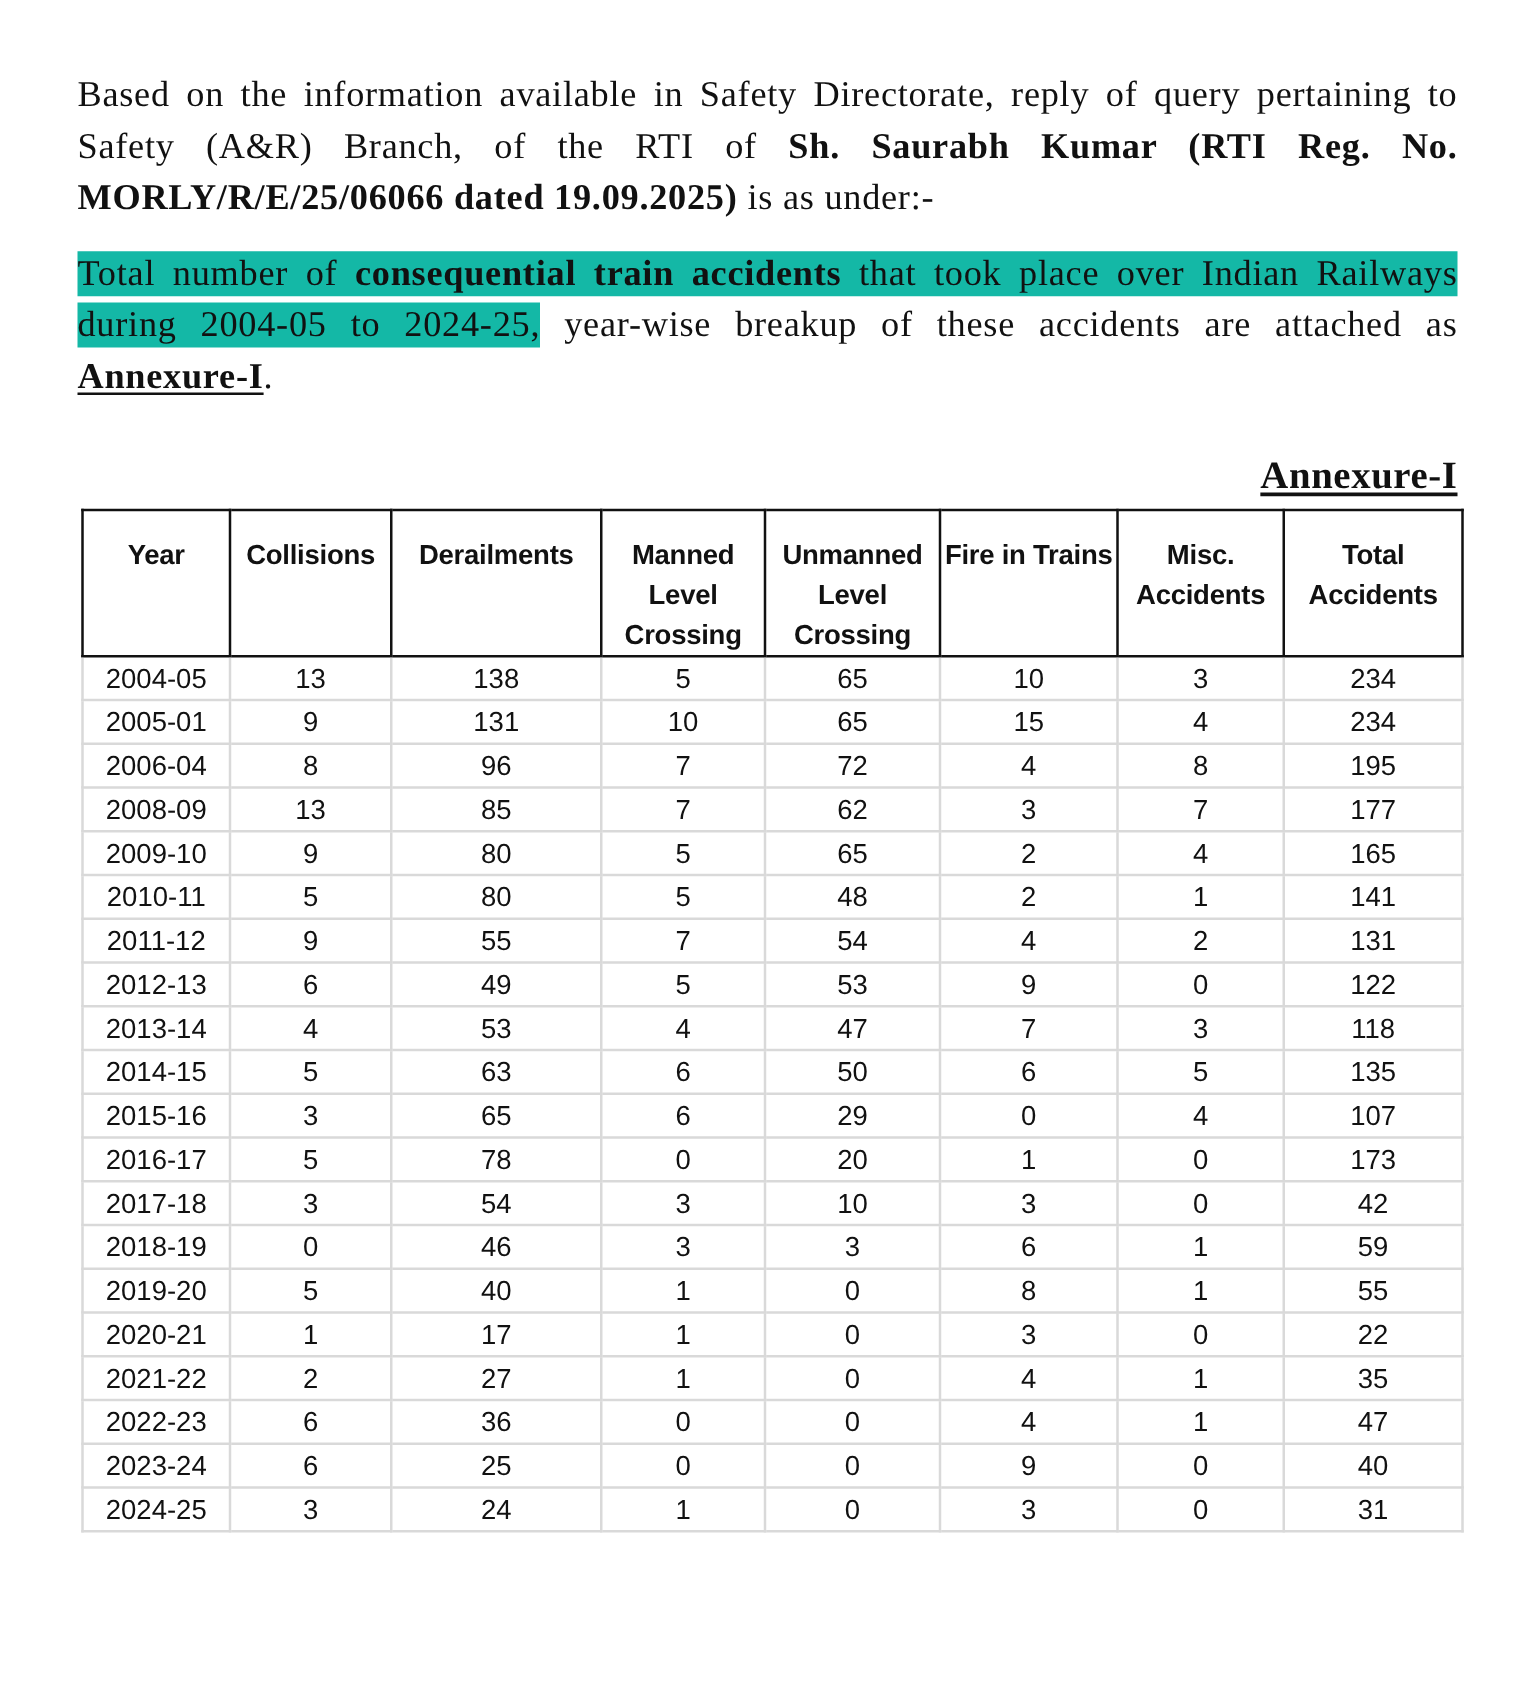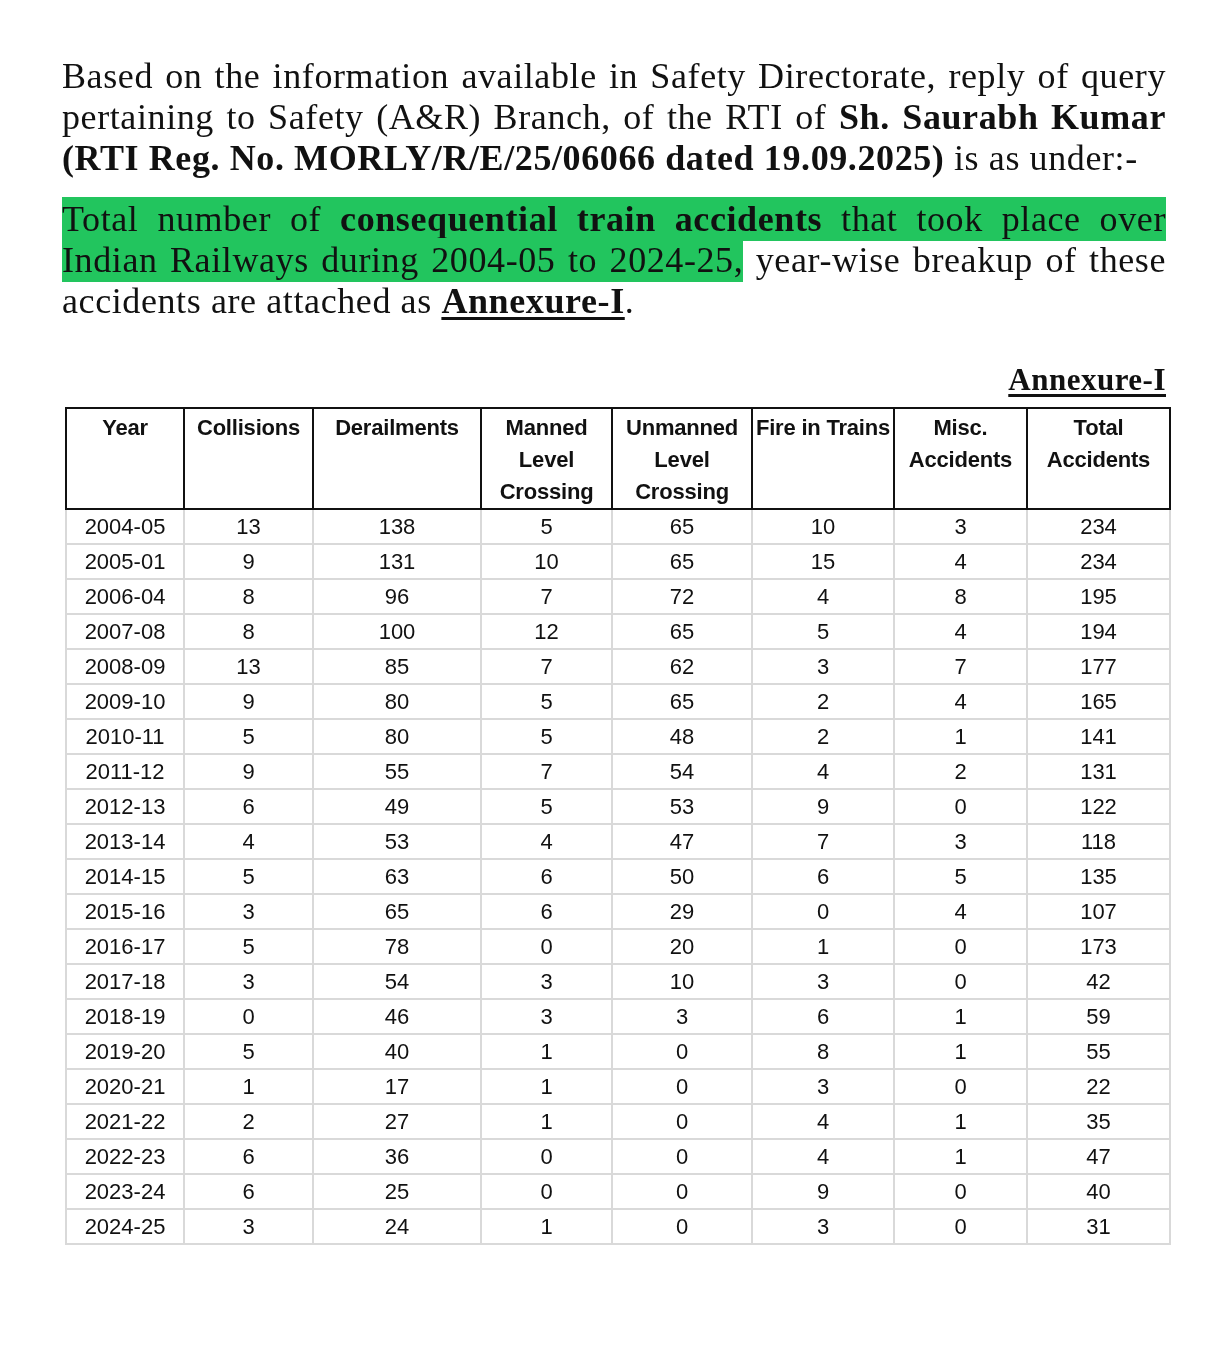--- a/index.html
+++ b/index.html
@@ -14,31 +14,31 @@
       color: #111111;
     }
     .page {
       position: absolute;
       left: 62px;
       top: 56px;
       width: 1104px;
     }
     .para {
       font-family: "Liberation Serif", "DejaVu Serif", serif;
-      font-size: 36px;
+      font-size: 29px;
       line-height: 41px;
       letter-spacing: 0.6px;
       text-align: justify;
       text-align-last: left;
       margin: 0;
     }
     .para b { font-weight: bold; }
     .para1 { margin-bottom: 20px; }
     .hl {
-      background: #22c55e;
+      background: #14b8a6;
       padding: 2px 0;
       box-decoration-break: clone;
       -webkit-box-decoration-break: clone;
     }
     .annex-ref {
       font-weight: bold;
       text-decoration: underline;
       text-underline-offset: 4px;
     }
     .annex-title-wrap {
@@ -63,21 +63,21 @@
       font-family: "Liberation Sans", "DejaVu Sans", sans-serif;
       table-layout: fixed;
     }
     table.annex th {
       border: 2px solid #111111;
       font-weight: bold;
       font-size: 22px;
       line-height: 32px;
       vertical-align: top;
       text-align: center;
-      padding: 3px 2px 0 2px;
+      padding: 19px 2px 0 2px;
       height: 93px;
       letter-spacing: -0.2px;
     }
     table.annex td {
       border: 2px solid #d9d9d9;
       font-size: 22px;
       text-align: center;
       height: 33px;
       padding: 0;
       vertical-align: middle;
@@ -145,30 +145,20 @@
         <td>2006-04</td>
         <td>8</td>
         <td>96</td>
         <td>7</td>
         <td>72</td>
         <td>4</td>
         <td>8</td>
         <td>195</td>
       </tr>
       <tr>
-        <td>2007-08</td>
-        <td>8</td>
-        <td>100</td>
-        <td>12</td>
-        <td>65</td>
-        <td>5</td>
-        <td>4</td>
-        <td>194</td>
-      </tr>
-      <tr>
         <td>2008-09</td>
         <td>13</td>
         <td>85</td>
         <td>7</td>
         <td>62</td>
         <td>3</td>
         <td>7</td>
         <td>177</td>
       </tr>
       <tr>

